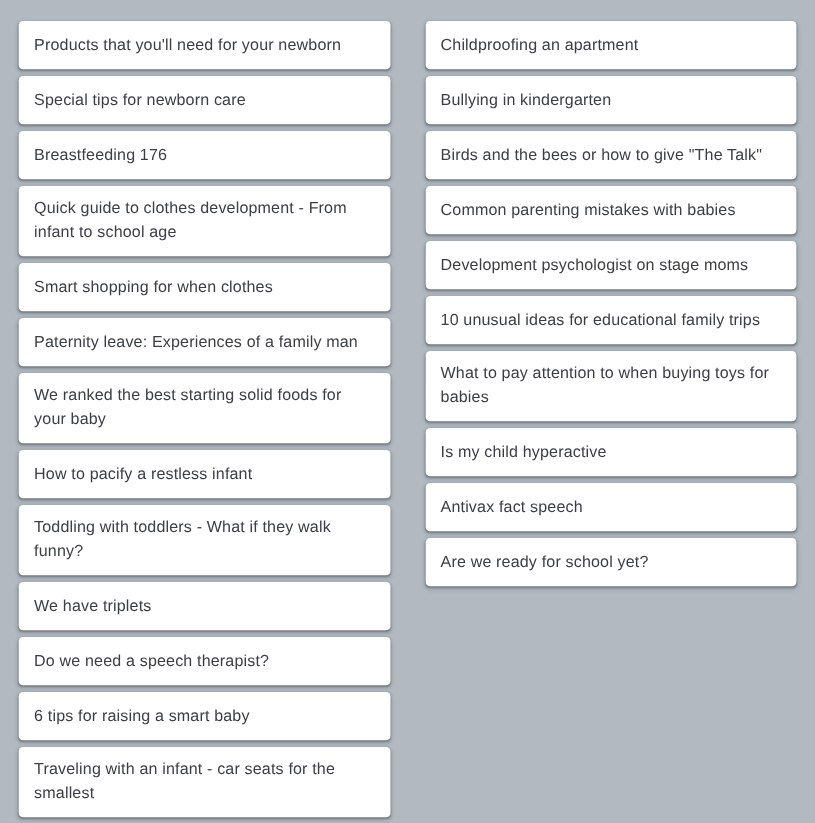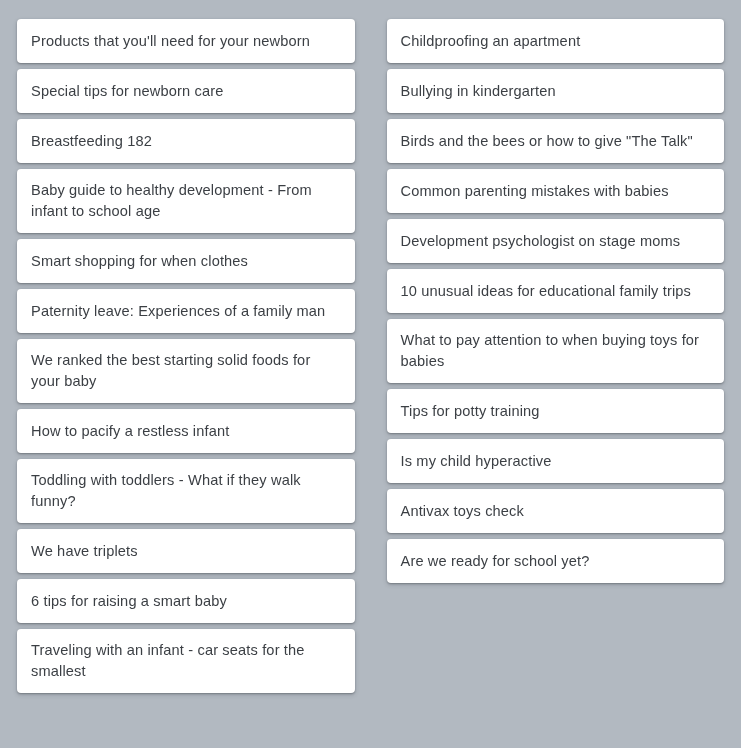--- a/index.html
+++ b/index.html
@@ -55,42 +55,45 @@
 
 <div id="board">
   <div class="column">
       <div class="card">
         <span class="card-text">Products that you'll need for your newborn</span>
       </div>
       <div class="card">
         <span class="card-text">Special tips for newborn care</span>
       </div>
       <div class="card">
-        <span class="card-text">Breastfeeding 182</span>
+        <span class="card-text">Breastfeeding 176</span>
       </div>
       <div class="card">
-        <span class="card-text">Baby guide to healthy development - From infant to school age</span>
+        <span class="card-text">Quick guide to clothes development - From infant to school age</span>
       </div>
       <div class="card">
         <span class="card-text">Smart shopping for when clothes</span>
       </div>
       <div class="card">
         <span class="card-text">Paternity leave: Experiences of a family man</span>
       </div>
       <div class="card">
         <span class="card-text">We ranked the best starting solid foods for your baby</span>
       </div>
       <div class="card">
         <span class="card-text">How to pacify a restless infant</span>
       </div>
       <div class="card">
         <span class="card-text">Toddling with toddlers - What if they walk funny?</span>
       </div>
       <div class="card">
         <span class="card-text">We have triplets</span>
+      </div>
+      <div class="card">
+        <span class="card-text">Do we need a speech therapist?</span>
       </div>
       <div class="card">
         <span class="card-text">6 tips for raising a smart baby</span>
       </div>
       <div class="card">
         <span class="card-text">Traveling with an infant - car seats for the smallest</span>
       </div>
     </div>
   <div class="column">
       <div class="card">
@@ -108,25 +111,22 @@
       <div class="card">
         <span class="card-text">Development psychologist on stage moms</span>
       </div>
       <div class="card">
         <span class="card-text">10 unusual ideas for educational family trips</span>
       </div>
       <div class="card">
         <span class="card-text">What to pay attention to when buying toys for babies</span>
       </div>
       <div class="card">
-        <span class="card-text">Tips for potty training</span>
-      </div>
-      <div class="card">
         <span class="card-text">Is my child hyperactive</span>
       </div>
       <div class="card">
-        <span class="card-text">Antivax toys check</span>
+        <span class="card-text">Antivax fact speech</span>
       </div>
       <div class="card">
         <span class="card-text">Are we ready for school yet?</span>
       </div>
     </div>
 </div>
 
 </body></html>

